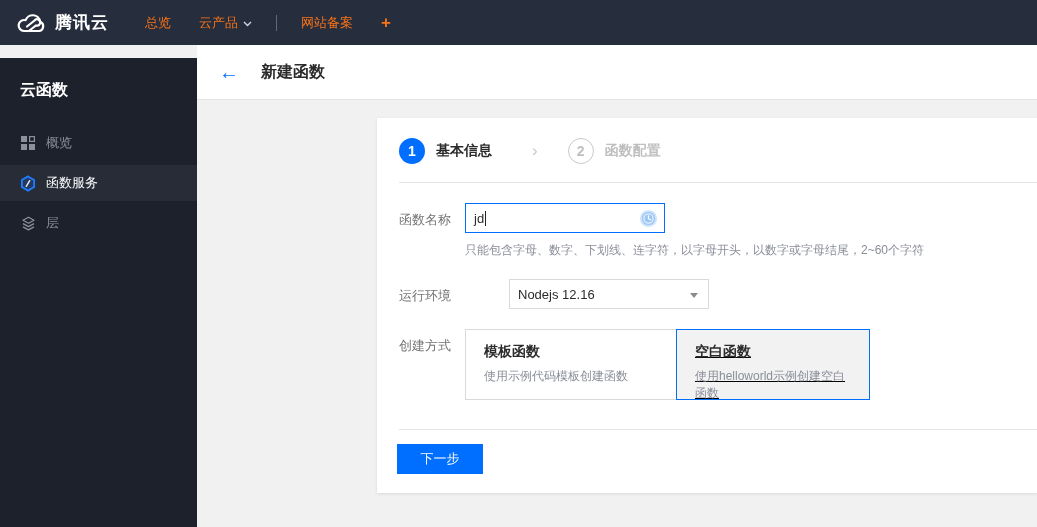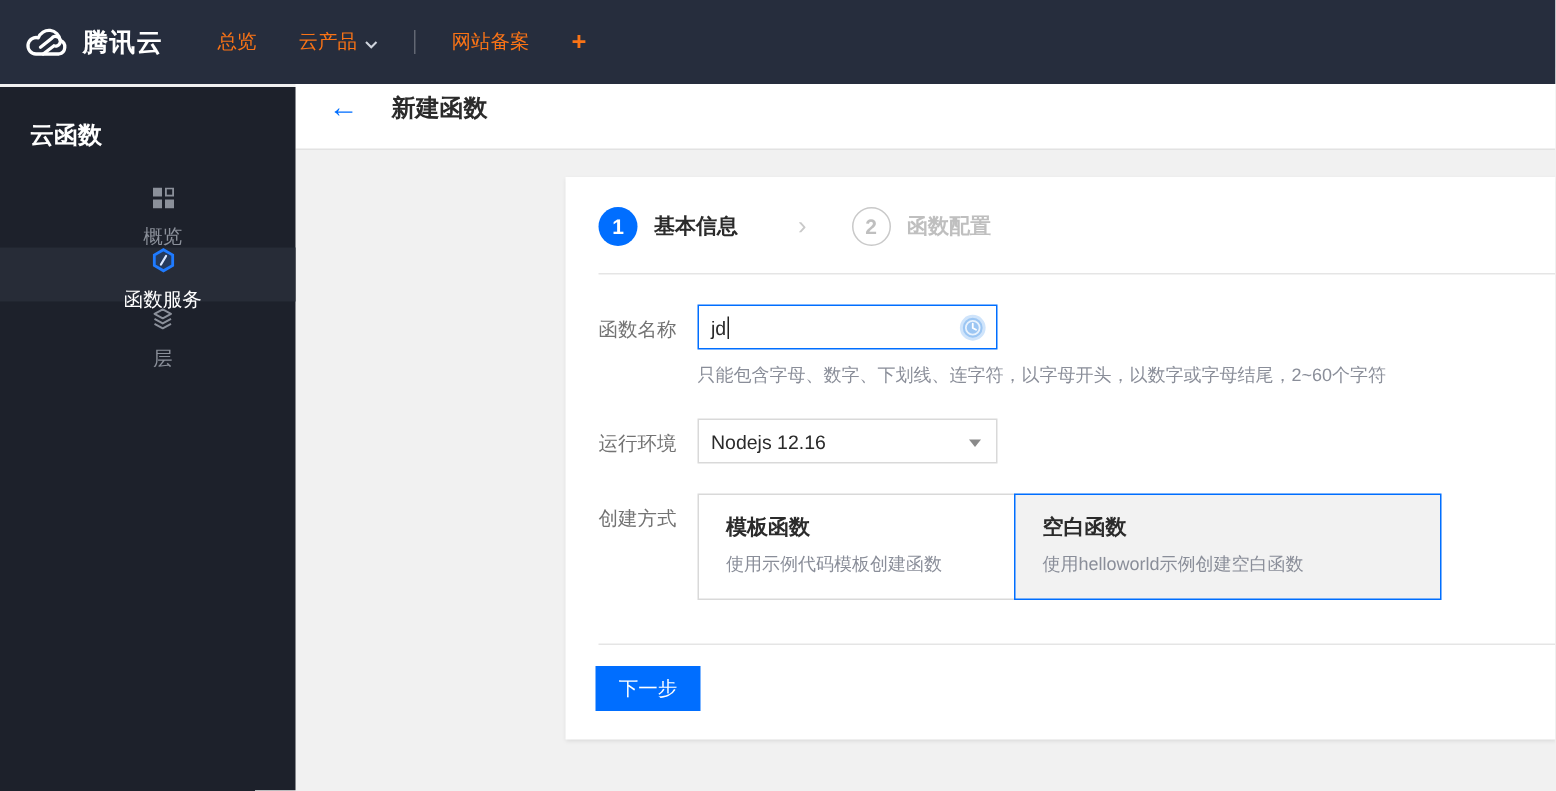--- a/index.html
+++ b/index.html
@@ -1,34 +1,34 @@
 <!DOCTYPE html>
 <html><head>
 <meta charset="utf-8">
 <style>
   * { margin:0; padding:0; box-sizing:border-box; }
   html,body { width:1037px; height:527px; overflow:hidden; }
   body { font-family:"Liberation Sans","DejaVu Sans",sans-serif; background:#f1f1f1; position:relative; }
 
   
-  .topbar { position:absolute; top:0; left:0; width:1037px; height:56px; background:#262d3d;
+  .topbar { position:absolute; top:0; left:0; width:1037px; height:45px; background:#262d3d;
             display:flex; align-items:center; z-index:30; }
   .logo { display:flex; align-items:center; gap:9px; padding:0 0 0 16px; width:131px; }
   .logo svg { display:block; }
   .brand { color:#fff; font-size:17px; font-weight:bold; letter-spacing:1px; }
   .topnav { display:flex; align-items:center; color:#f97316; font-size:13px; }
   .topnav .nav-item { padding:0 14px; height:45px; display:flex; align-items:center; gap:5px; cursor:pointer; }
   .topnav .vsep { width:1px; height:16px; background:rgba(255,255,255,.28); margin:0 10px; }
   .plus { font-size:17px; font-weight:bold; }
 
   
   .sidebar { position:absolute; top:58px; left:0; width:197px; bottom:0; background:#1d212b; z-index:20; }
   .sidebar-title { color:#ffffff; font-size:16px; font-weight:bold; padding:22px 0 20px 20px; }
   .side-item { height:36px; display:flex; align-items:center; gap:10px; padding-left:20px;
-               color:#8b909a; font-size:13px; cursor:pointer; margin-top:4px;flex-direction:column; }
+               color:#8b909a; font-size:13px; cursor:pointer; margin-top:4px; }
   .side-item .ic { width:16px; height:16px; display:flex; align-items:center; justify-content:center; }
   .side-item.selected { background:#272c37; color:#ffffff; }
 
   
   .main-header { position:absolute; left:197px; top:45px; right:0; height:55px; background:#ffffff;
                  border-bottom:1px solid #e2e2e2; display:flex; align-items:center; z-index:10; }
   .back-arrow { color:#006eff; font-size:20px; font-weight:bold; margin-left:22px; cursor:pointer; line-height:1; }
   .page-title { color:#2b2b2b; font-size:16px; font-weight:bold; margin-left:22px; }
 
   
@@ -55,34 +55,34 @@
   .field-col { margin-left:0; }
 
   .name-box { width:200px; height:30px; border:1px solid #006eff; background:#fff;
               display:flex; align-items:center; padding:0 8px; position:relative; }
   .name-text { font-size:13px; color:#2b2b2b; }
   .caret { display:inline-block; width:1px; height:15px; background:#222; margin-left:1px; }
   .clock-wrap { position:absolute; right:6px; top:5px; }
   .help-text { font-size:12px; color:#8a8e99; margin-top:9px; }
 
   .select-box { width:200px; height:30px; border:1px solid #d9d9d9; background:#fff; cursor:pointer;
-                display:flex; align-items:center; padding:0 8px; position:relative; font-size:13px; color:#2b2b2b; }
+                display:flex; align-items:center; padding:0 8px; position:relative; font-size:13px; color:#2b2b2b;margin-left:44px; }
   .select-caret { position:absolute; right:10px; top:13px; width:0; height:0;
                   border-left:4px solid transparent; border-right:4px solid transparent; border-top:5px solid #8a8a8a; }
 
   .method-cards { display:flex; }
   .method-card { width:212px; height:71px; border:1px solid #d9d9d9; background:#fff; cursor:pointer;
                  padding:13px 18px; }
-  .method-card.selected { border:1px solid #006eff; background:#f2f2f2; margin-left:-1px; width:285px; }
+  .method-card.selected { border:1px solid #006eff; background:#f2f2f2; margin-left:-1px; width:194px;text-decoration:underline; }
   .method-title { font-size:14px; font-weight:bold; color:#2b2b2b; }
   .method-desc { font-size:12px; color:#8a8e99; margin-top:7px; }
 
   .footer-divider { border-top:1px solid #e5e5e5; margin:29px 0 0 22px; }
   .btn-row { padding:14px 0 0 20px; }
-  .next-btn { width:70px; height:30px; background:#006eff; color:#ffffff; font-size:13px; border:none;
+  .next-btn { width:86px; height:30px; background:#006eff; color:#ffffff; font-size:13px; border:none;
               cursor:pointer; font-family:inherit; }
 </style>
 </head>
 <body>
 
 <div class="topbar">
   <div class="logo">
     <span>
       <svg width="30" height="22" viewBox="0 0 30 22">
         <path d="M8 19 a5.5 5.5 0 1 1 1.6 -10.8 a7.5 7.5 0 0 1 14.5 1.6 a4.8 4.8 0 0 1 -0.8 9.2 z" fill="none" stroke="#ffffff" stroke-width="2.2" stroke-linejoin="round"></path>

